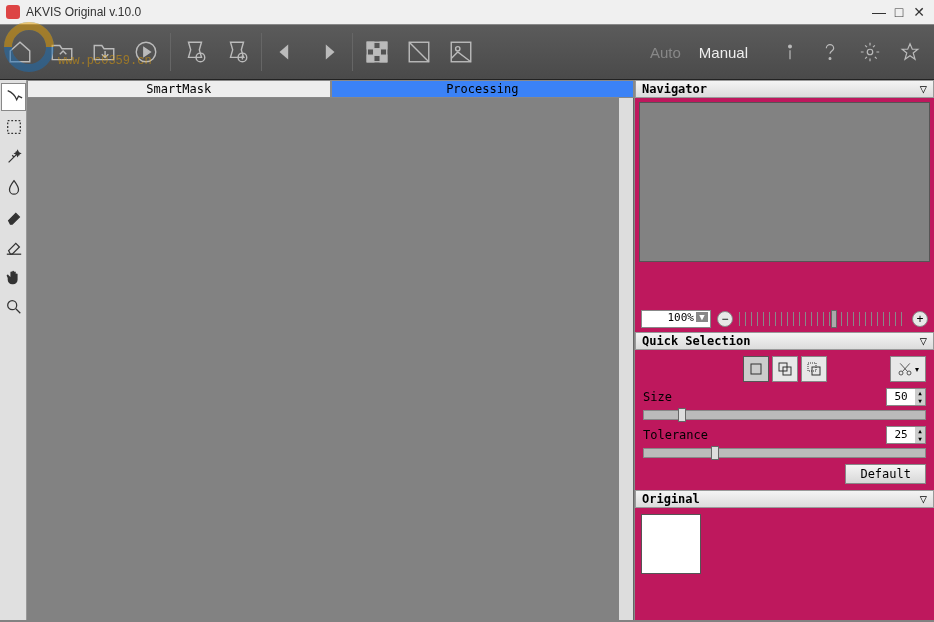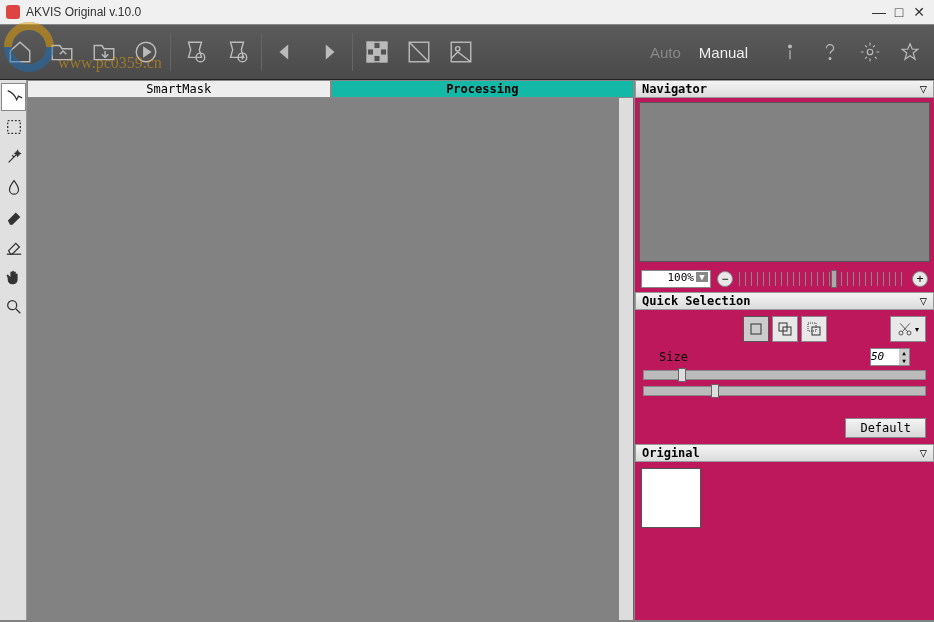--- a/index.html
+++ b/index.html
@@ -18,56 +18,56 @@
 .mode-tabs { display: flex; gap: 18px; margin-right: 30px; }
 .mode-tab { color: #888; font-size: 15px; cursor: pointer; }
 .mode-tab.active { color: #eee; text-align: right; }
 .right-icons { display: flex; gap: 16px; margin-right: 8px; }
 .right-icons .tb-btn { width: 24px; height: 24px; }
 .right-icons svg { width: 22px; height: 22px; stroke: #bbb; }
 .watermark { position: absolute; top: 18px; left: 0; width: 200px; height: 55px; pointer-events: none; opacity: 0.5; z-index: 100; }
 .watermark .circ { position: absolute; width: 50px; height: 50px; border: 8px solid #1b6fb8; border-radius: 50%; top: 4px; left: 4px; }
 .watermark .arc { position: absolute; width: 50px; height: 50px; border: 8px solid #e8a000; border-radius: 50%; clip-path: inset(0 0 50% 0); top: 4px; left: 4px; }
 .watermark .txt1 { position: absolute; left: 58px; top: 12px; font-size: 20px; color: #1b6fb8; font-weight: bold; font-family: "SimHei", sans-serif; }
-.watermark .txt2 { position: absolute; left: 58px; top: 36px; font-size: 16px; color: #e8a000; font-family: Liberation Serif, serif; }
+.watermark .txt2 { position: absolute; left: 58px; top: 36px; font-size: 12px; color: #e8a000; font-family: Liberation Mono, monospace; }
 .main { display: flex; height: 540px; }
 .left-tools { width: 27px; background: #e0e0e0; border-right: 1px solid #999; display: flex; flex-direction: column; padding-top: 2px; }
 .lt-btn { width: 25px; height: 28px; display: flex; align-items: center; justify-content: center; cursor: pointer; margin: 1px 1px; }
 .lt-btn.active { background: #fff; border: 1px solid #888; }
 .lt-btn svg { width: 18px; height: 18px; stroke: #333; fill: none; stroke-width: 1.4; }
 .canvas-area { flex: 1; background: #828282; display: flex; flex-direction: column; }
 .canvas-tabs { height: 18px; display: flex; background: #828282; }
 .canvas-tab { flex: 1; background: #eee; border: 1px solid #888; display: flex; align-items: center; justify-content: center; font-family: monospace; font-size: 12px; cursor: pointer; }
-.canvas-tab.active { background: #14b8a6; font-weight: bold; }
+.canvas-tab.active { background: #3b82f6; font-weight: normal; }
 .canvas { flex: 1; background: #828282; border-right: 1px solid #666; position: relative; }
 .scrollbar-v { position: absolute; right: 0; top: 0; bottom: 0; width: 14px; background: #ddd; }
 .right-panel { width: 300px; background: #be185d; display: flex; flex-direction: column; border-left: 1px solid #888; }
 .panel-header { height: 18px; background: linear-gradient(#f4f4f4,#dcdcdc); border: 1px solid #999; display: flex; align-items: center; padding: 0 6px; font-family: monospace; font-size: 12px; font-weight: bold; }
 .panel-header .collapse { margin-left: auto; cursor: pointer; }
 .nav-box { height: 160px; background: #828282; margin: 4px; border: 1px solid #555; }
-.zoom-row { display: flex; align-items: center; gap: 6px; padding: 4px 6px; }
+.zoom-row { display: flex; align-items: center; gap: 6px; padding: 4px 6px; margin-top: 40px; }
 .zoom-select { width: 70px; height: 18px; background: #fff; border: 1px solid #888; font-family: monospace; font-size: 11px; text-align: right; padding-right: 16px; position: relative; }
 .zoom-select::after { content: "▼"; position: absolute; right: 2px; top: 1px; background: #888; color: #fff; width: 12px; text-align: center; font-size: 9px; }
 .zoom-btn { width: 16px; height: 16px; border: 1px solid #888; border-radius: 50%; display: flex; align-items: center; justify-content: center; font-size: 12px; cursor: pointer; background: #e8e8e8; }
 .zoom-track { flex: 1; height: 14px; background: repeating-linear-gradient(90deg,#888 0,#888 1px,transparent 1px,transparent 6px); position: relative; }
 .zoom-thumb { position: absolute; top: -2px; left: 55%; width: 6px; height: 18px; background: #aaa; border: 1px solid #666; }
 .qs-body { padding: 6px 8px; }
 .qs-icons { display: flex; gap: 3px; justify-content: center; margin-bottom: 6px; position: relative; }
 .qs-icon { width: 26px; height: 26px; border: 1px solid #888; background: #e8e8e8; display: flex; align-items: center; justify-content: center; cursor: pointer; }
 .qs-icon.sel { background: #ccc; border-color: #555; }
 .qs-scissors { position: absolute; right: 0; top: 0; width: 36px; height: 26px; border: 1px solid #888; background: #e8e8e8; display: flex; align-items: center; justify-content: center; cursor: pointer; }
-.qs-row { display: flex; align-items: center; margin: 4px 16px; font-family: monospace; font-size: 12px; }
+.qs-row { display: flex; align-items: center; margin: 4px 0; font-family: monospace; font-size: 12px; }
 .qs-row .lbl { flex: 1; }
 .qs-spin { width: 40px; height: 18px; border: 1px solid #888; background: #fff; display: flex; }
-.qs-spin .val { flex: 1; font-size: 11px; line-height: 16px; font-style: italic; }
+.qs-spin .val { flex: 1; text-align: center; font-size: 11px; line-height: 16px; }
 .qs-spin .arrows { width: 10px; display: flex; flex-direction: column; }
 .qs-spin .arrows div { flex: 1; background: #ccc; font-size: 6px; text-align: center; line-height: 7px; }
 .qs-slider { height: 10px; background: #bbb; border: 1px solid #888; position: relative; margin: 2px 0 6px; }
 .qs-slider .thumb { position: absolute; top: -3px; width: 8px; height: 14px; background: #ddd; border: 1px solid #666; }
-.default-btn { float: right; padding: 2px 14px; background: linear-gradient(#f4f4f4,#d8d8d8); border: 1px solid #888; font-family: monospace; font-size: 12px; cursor: pointer; margin-top: 16px; }
+.default-btn { float: right; padding: 2px 14px; background: linear-gradient(#f4f4f4,#d8d8d8); border: 1px solid #888; font-family: monospace; font-size: 12px; cursor: pointer; }
 .hist-body { padding: 6px; }
 .hist-thumb { width: 60px; height: 60px; border: 1px solid #555; background: #fff; }
 </style>
 </head>
 <body>
 
 <div class="watermark">
   <div class="circ"></div>
     <div class="arc"></div>
   <div class="txt2">www.pc0359.cn</div>
@@ -307,20 +307,30 @@
             <span class="val">50</span>
             <div class="arrows">
               <div>▲</div>
               <div>▼</div>
             </div>
           </div>
       </div>
       <div class="qs-slider">
           <div class="thumb" style="left:12%"></div>
         </div>
+      <div class="qs-row">
+        <span class="lbl">Tolerance</span>
+        <div class="qs-spin">
+            <span class="val">25</span>
+            <div class="arrows">
+              <div>▲</div>
+              <div>▼</div>
+            </div>
+          </div>
+      </div>
       <div class="qs-slider">
           <div class="thumb" style="left:24%"></div>
         </div>
       <div style="overflow:hidden">
           <button class="default-btn">Default</button>
         </div>
     </div>
 
     <div class="panel-header">
       <span>Original</span>

